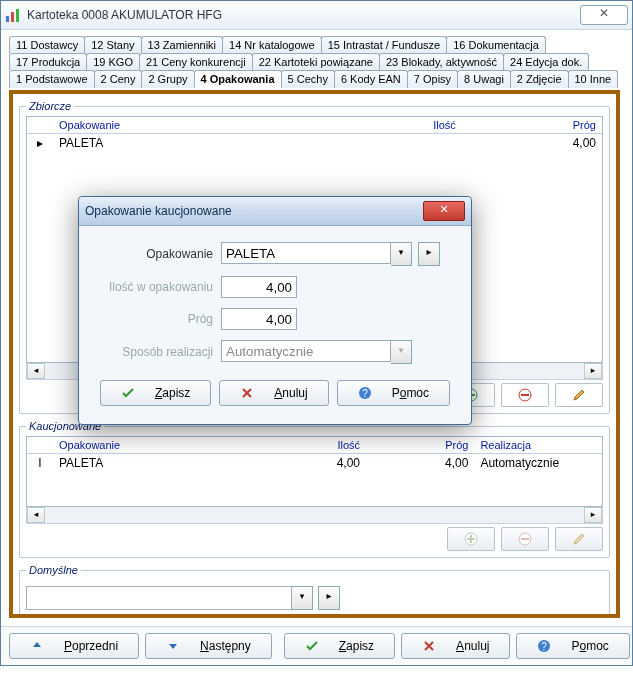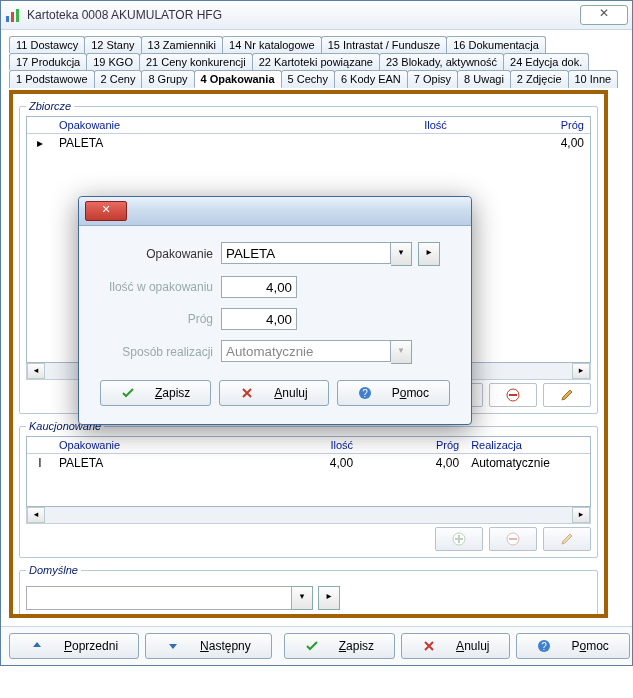--- a/index.html
+++ b/index.html
@@ -1,21 +1,21 @@
 <!DOCTYPE html>
 <html><head>
 <meta charset="utf-8">
 <style>
 html,body{margin:0;padding:0;font-family:"Segoe UI",Tahoma,sans-serif;font-size:12px;color:#000;background:#fff}
 .window{width:633px;height:666px;box-sizing:border-box;border:1px solid #5a7fa0;background:#fff;display:flex;flex-direction:column}
 .titlebar{height:28px;background:linear-gradient(#fdfdfe,#e9eff7);border-bottom:1px solid #c9d6e6;display:flex;align-items:center;padding:0 4px}
 .titlebar .appicon{width:16px;height:16px;margin-right:6px}
 .titlebar .title{flex:1;color:#334}
 .titlebar .closebtn{width:46px;height:18px;border:1px solid #8aa;border-radius:3px;background:#fff;text-align:center;line-height:14px;color:#555}
-.content{flex:1;padding:6px 24px 8px 8px;display:flex;flex-direction:column;gap:2px;overflow:hidden}
+.content{flex:1;padding:6px 12px 8px 8px;display:flex;flex-direction:column;gap:2px;overflow:hidden}
 .tabrows{display:flex;flex-direction:column;gap:0}
 .tabrow{display:flex}
 .tab{border:1px solid #9ab;border-bottom:none;background:linear-gradient(#f9fcff,#e6eef8);padding:2px 6px;margin-right:-1px;border-radius:3px 3px 0 0;white-space:nowrap;cursor:pointer;font-size:11px}
 .tab.active{background:#fff;font-weight:700;position:relative;z-index:2;border-bottom:1px solid #fff}
 .pane{border:4px solid #a16207;flex:1;display:flex;flex-direction:column;padding:6px;gap:6px;overflow:hidden}
 fieldset.group{border:1px solid #b9c8da;border-radius:2px;margin:0;padding:4px 6px 6px 6px}
 fieldset.group>legend{color:#001a66;font-style:italic;padding:0 3px;font-size:11px}
 .grid{border:1px solid #a6b8cc;background:#fff}
 .grid .hdr{display:flex;border-bottom:1px solid #c2d0e0;color:#001a99;font-size:11px}
 .grid .hdr>div{padding:2px 6px}
@@ -91,21 +91,21 @@
         <div class="tab">17 Produkcja</div>
         <div class="tab">19 KGO</div>
         <div class="tab">21 Ceny konkurencji</div>
         <div class="tab">22 Kartoteki powiązane</div>
         <div class="tab">23 Blokady, aktywność</div>
         <div class="tab">24 Edycja dok.</div>
       </div>
       <div class="tabrow">
         <div class="tab">1 Podstawowe</div>
         <div class="tab">2 Ceny</div>
-        <div class="tab">8 Grupy</div>
+        <div class="tab">2 Grupy</div>
         <div class="tab active">4 Opakowania</div>
         <div class="tab">5 Cechy</div>
         <div class="tab">6 Kody EAN</div>
         <div class="tab">7 Opisy</div>
         <div class="tab">8 Uwagi</div>
         <div class="tab">2 Zdjęcie</div>
         <div class="tab">10 Inne</div>
       </div>
     </div>
 
@@ -243,20 +243,21 @@
           <text x="7" y="11" text-anchor="middle" font-size="10" fill="#fff">?</text>
         </svg>
       <span>P<u>o</u>moc</span>
     </div>
   </div>
 </div>
 
 <div class="modal-shade">
   <div class="modal">
     <div class="mtitle">
+      <div class="txt">Opakowanie kaucjonowane</div>
       <div class="mclose">✕</div>
     </div>
     <div class="mbody">
       <div class="frow">
         <label>Opakowanie</label>
         <div class="sel">
           <input type="text" value="PALETA" style="">
           <div class="drop">▾</div>
           <div class="go">▸</div>
         </div>

